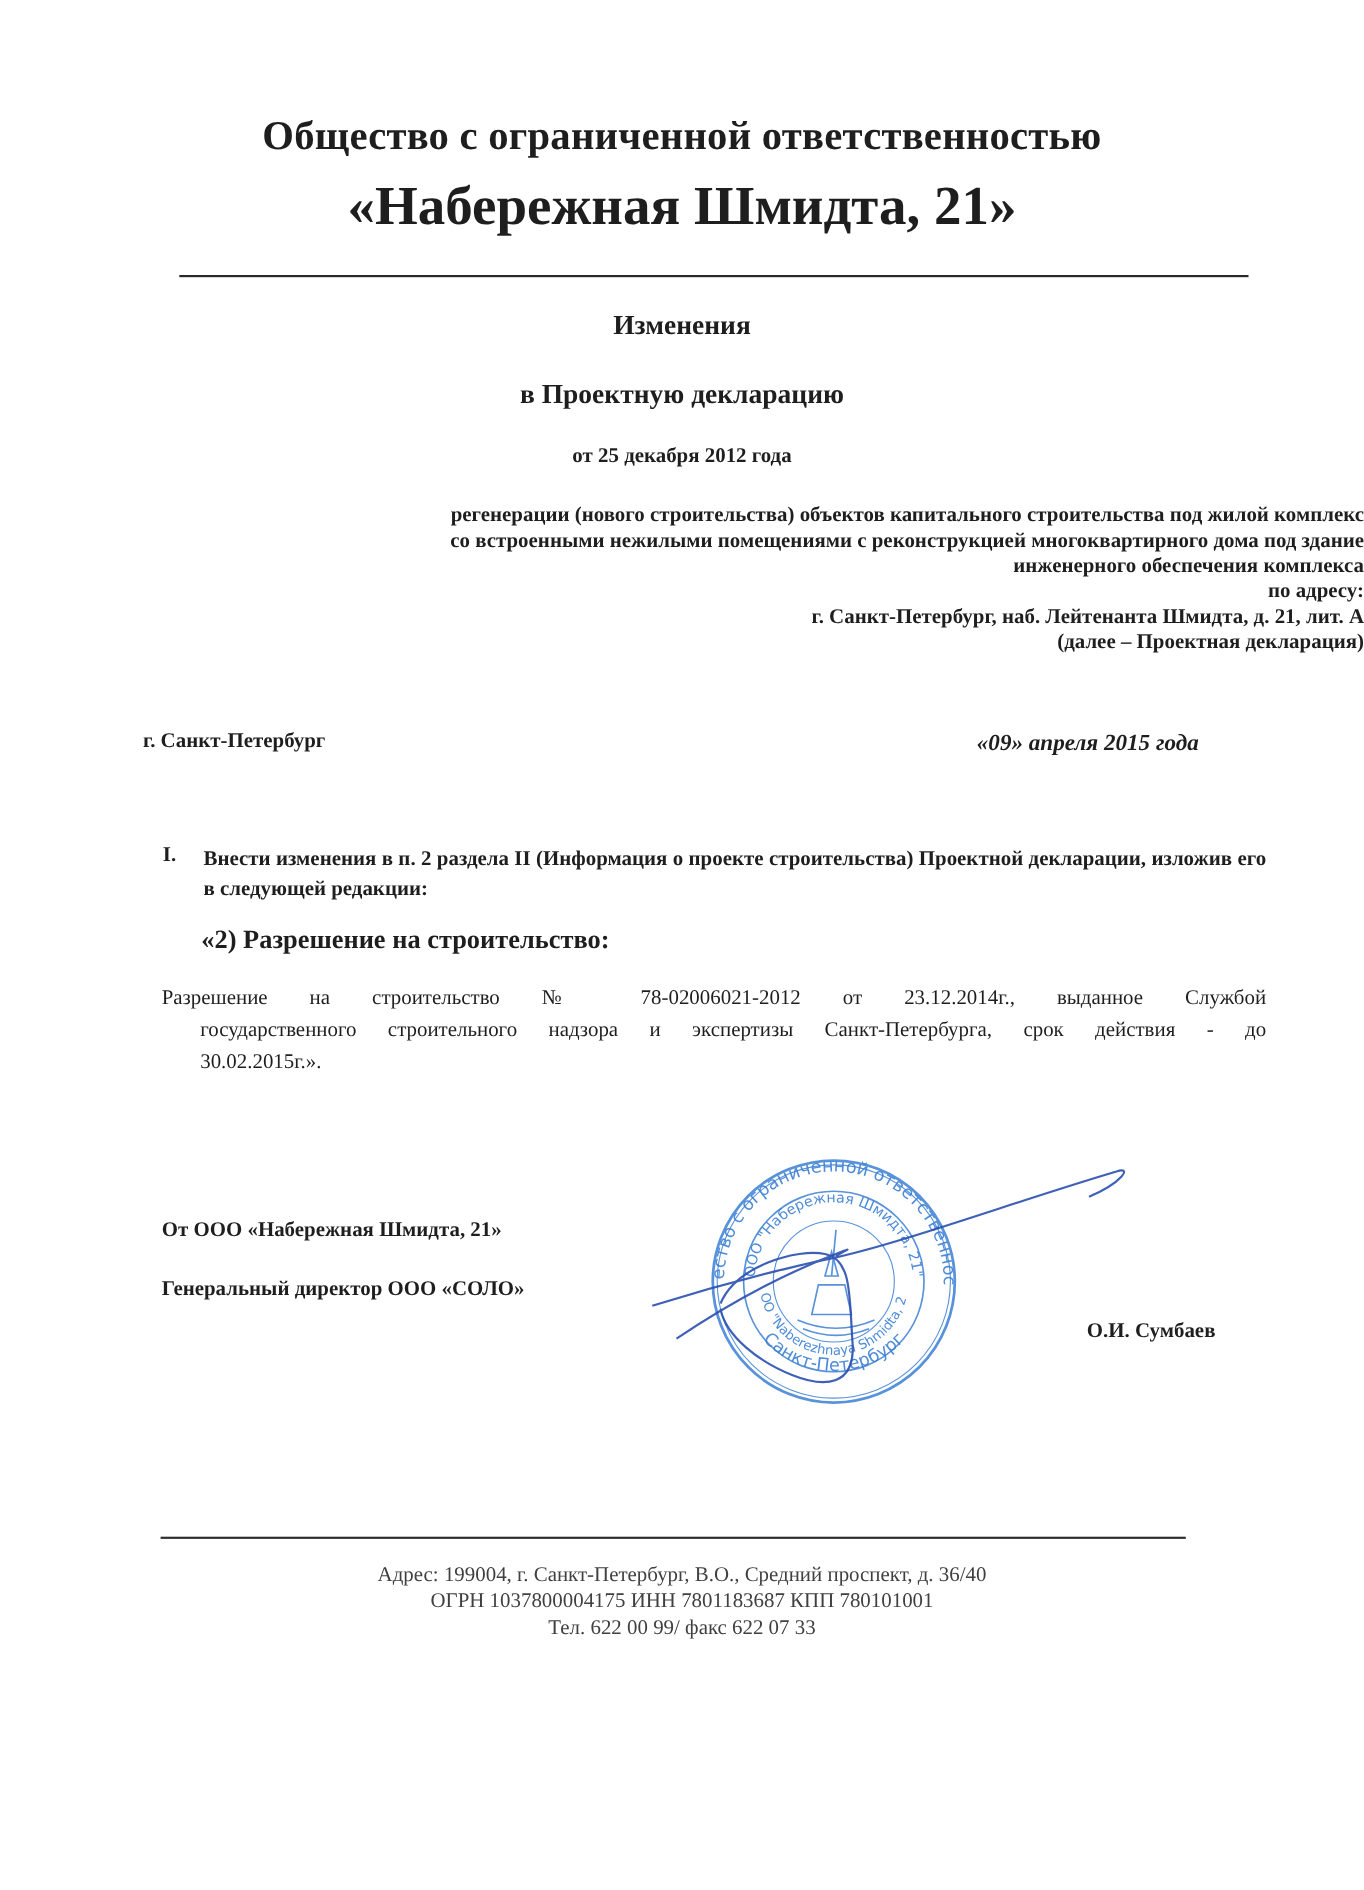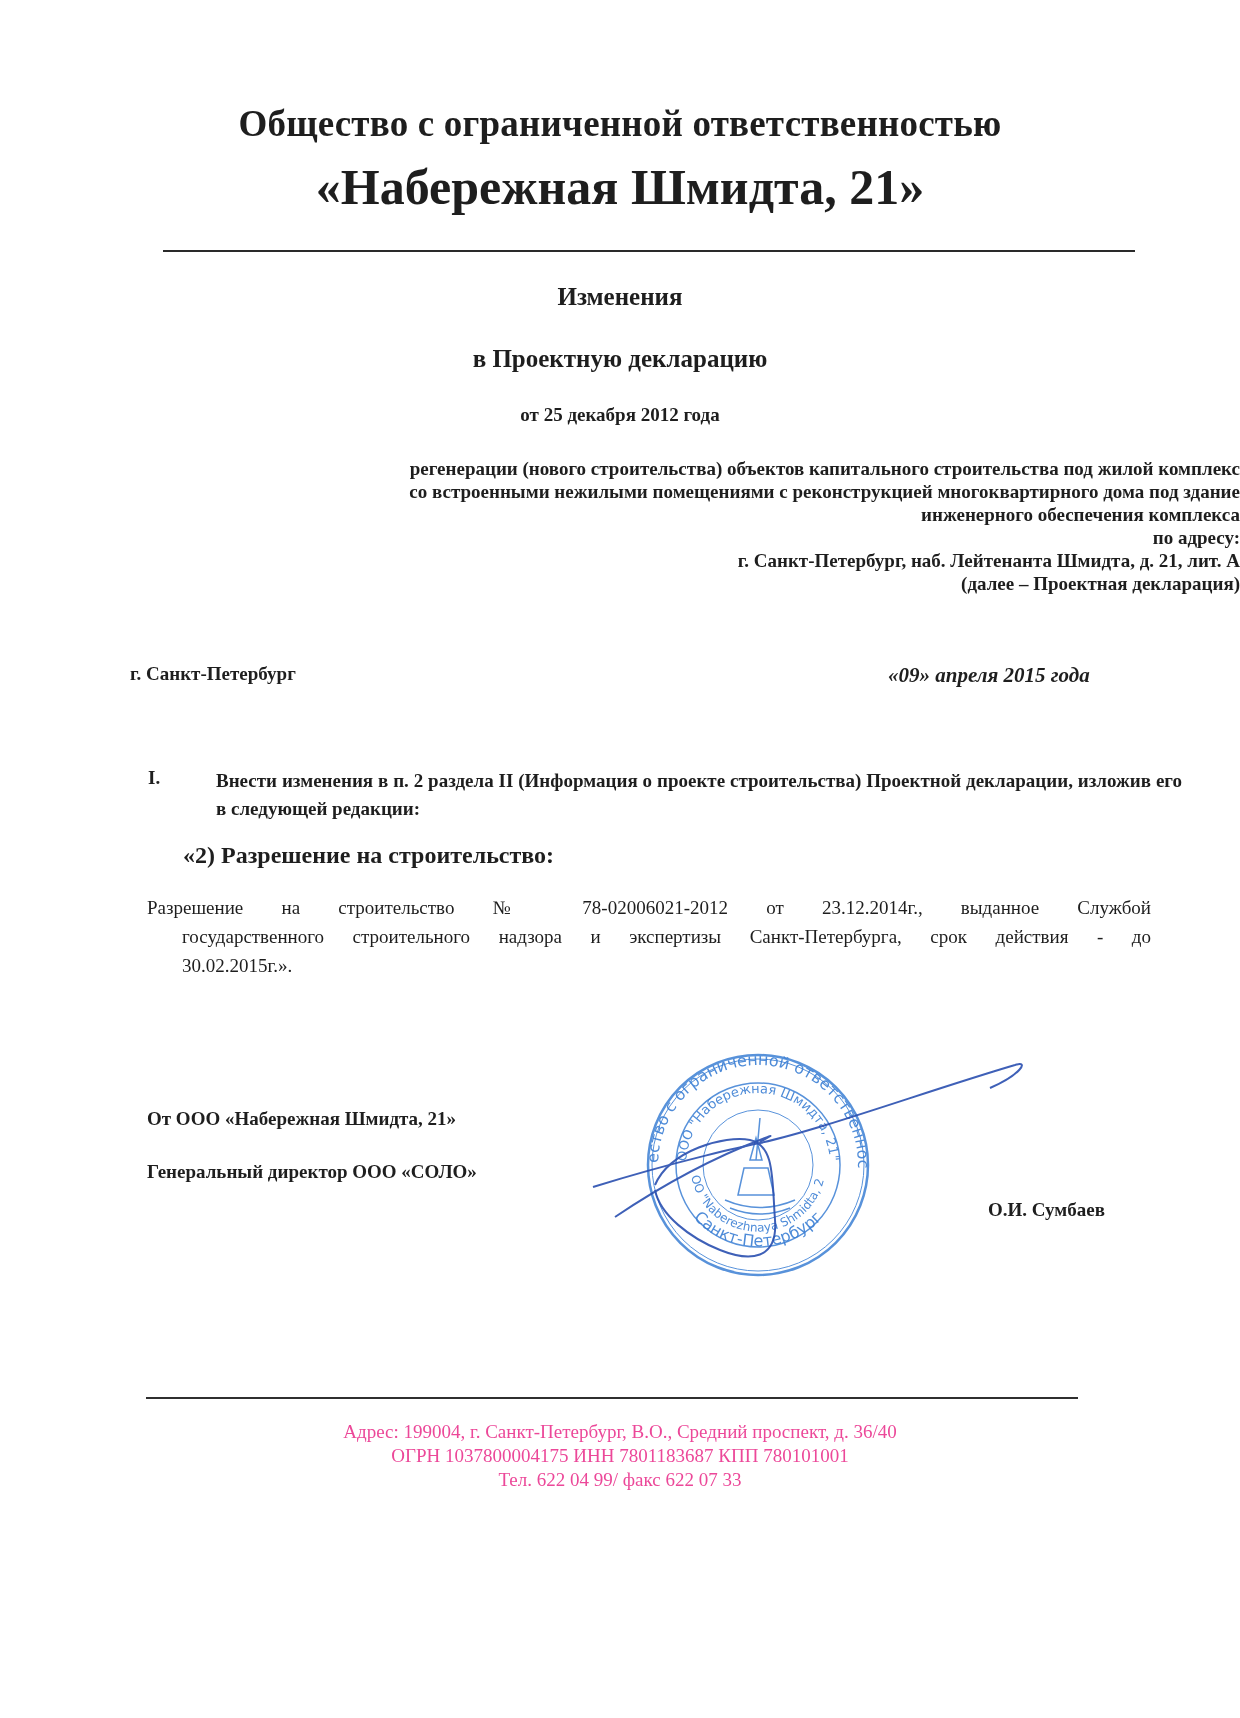--- a/index.html
+++ b/index.html
@@ -12,31 +12,31 @@
   .hr-top { left: 163px; top: 250px; width: 972px; height: 2px; background: #2a2a2a; }
   .doc-title { top: 283px; font-size: 25px; font-weight: bold; }
   .doc-subtitle { top: 345px; font-size: 25px; font-weight: bold; }
   .doc-date { top: 404px; font-size: 19px; font-weight: bold; }
   .subject { top: 457px; font-size: 19px; font-weight: bold; line-height: 23px; }
   .subject div { white-space: nowrap; text-align: right; }
   .place { left: 130px; top: 663px; font-size: 19px; font-weight: bold; }
   .date-right { left: 888px; top: 663px; font-size: 21px; font-weight: bold; font-style: italic; }
   .sec-num { left: 148px; top: 767px; font-size: 19px; font-weight: bold; }
   .sec-text { left: 185px; top: 767px; width: 966px; font-size: 19px; font-weight: bold;
-              line-height: 28px; text-align: justify; margin-left: 31px; }
+              line-height: 28px; text-align: justify; }
   .quote-head { left: 183px; top: 842px; font-size: 24px; font-weight: bold; }
   .permit { left: 147px; top: 893px; width: 1004px; font-size: 19px; line-height: 29px;
             text-align: justify; }
   .permit .first { text-align-last: justify; display: block; white-space: normal; }
   .permit .indent { padding-left: 35px; display: block; }
   .sig-from { left: 147px; top: 1108px; font-size: 19px; font-weight: bold; }
   .sig-role { left: 147px; top: 1161px; font-size: 19px; font-weight: bold; }
   .sig-name { left: 988px; top: 1163px; font-size: 19px; font-weight: bold; margin-top: 36px; }
   .hr-bottom { left: 146px; top: 1397px; width: 932px; height: 2px; background: #2f2f2f; }
-  .footer { top: 1420px; font-size: 19px; line-height: 24px; color: #ec4899; }
+  .footer { top: 1420px; font-size: 19px; line-height: 24px; color: #404040; }
   .stamp { left: 560px; top: 1030px; width: 480px; height: 260px; }
 </style>
 </head>
 <body>
 
 <div class="abs center org-line1">Общество с ограниченной ответственностью</div>
 <div class="abs center org-line2">«Набережная Шмидта, 21»</div>
 <div class="abs hr-top"></div>
 
 <div class="abs center doc-title">Изменения</div>
@@ -99,14 +99,14 @@
     <path d="M 33 157 C 120 130, 190 115, 200 113 C 260 100, 370 60, 455 35 C 470 30, 460 45, 430 58"></path>
     <path d="M 55 187 C 110 150, 160 125, 205 108 C 215 104, 210 106, 200 112"></path>
     <path d="M 95 155 C 110 120, 165 105, 190 110 C 215 115, 212 150, 215 190 C 218 230, 190 232, 160 220 C 130 208, 100 185, 95 160"></path>
   </g>
 </svg>
 
 <div class="abs hr-bottom"></div>
 <div class="abs center footer">
   <div>Адрес: 199004, г. Санкт-Петербург,  В.О., Средний проспект, д. 36/40</div>
   <div>ОГРН 1037800004175  ИНН 7801183687  КПП  780101001</div>
-  <div>Тел. 622 04 99/ факс 622 07 33</div>
+  <div>Тел. 622 00 99/ факс 622 07 33</div>
 </div>
 
 </body></html>

